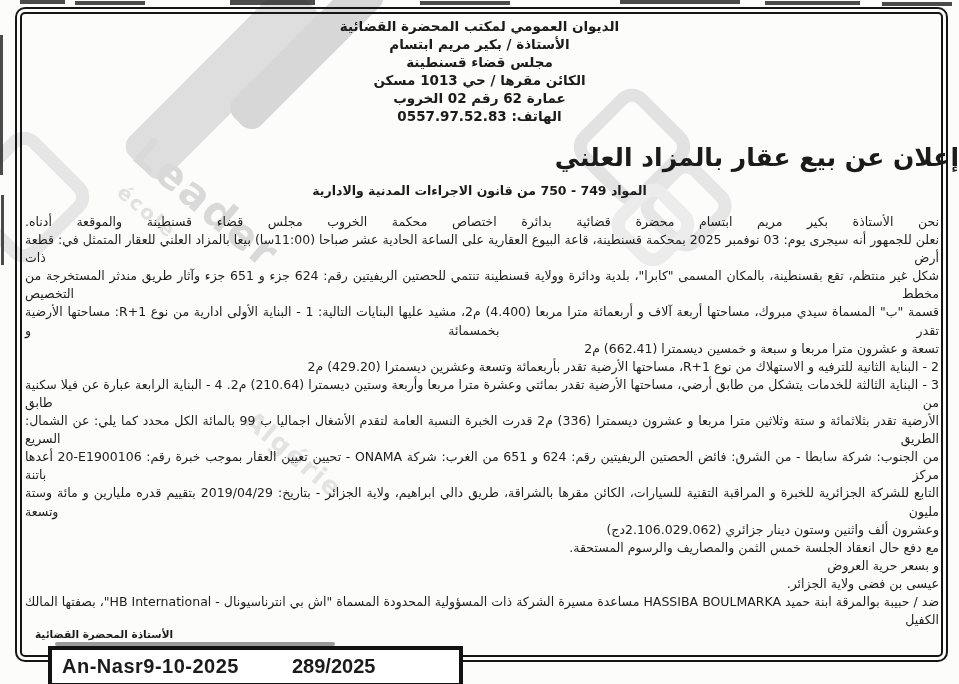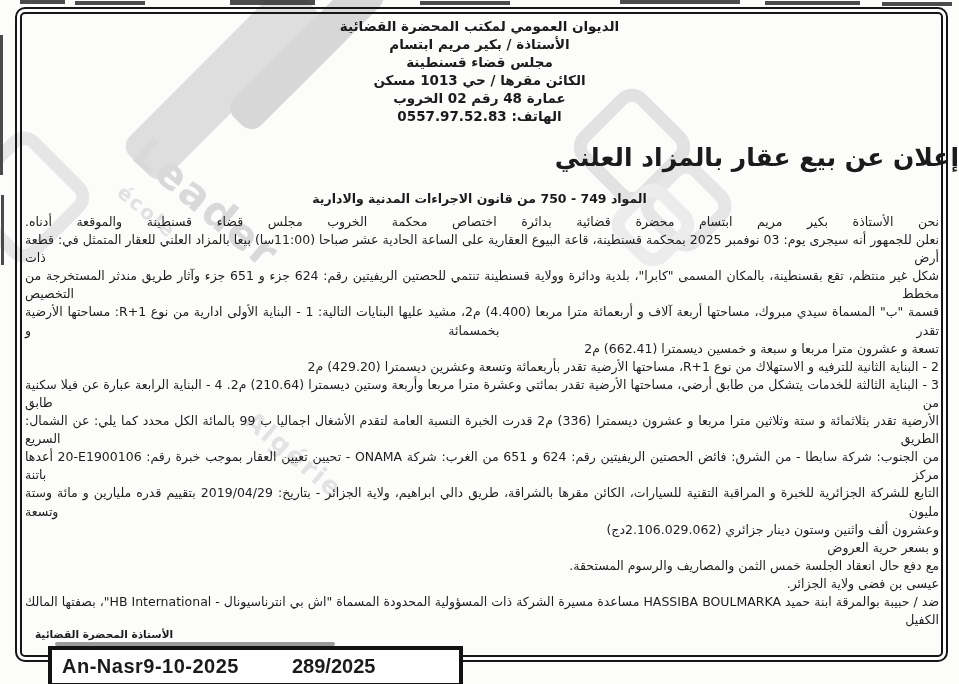--- a/index.html
+++ b/index.html
@@ -18,21 +18,21 @@
   .wm{position:absolute;z-index:0;}
   .wm-ribbon{background:#dedede;border-radius:14px;}
   .wm-swirl{border:13px solid #e2e2e2;border-radius:20px;background:transparent;}
   .wm-text{color:#d9d9d9;font-weight:bold;letter-spacing:2px;white-space:nowrap;}
   
   .header{position:absolute;top:17px;left:0;width:100%;text-align:center;
     direction:rtl;font-weight:bold;font-size:13.5px;line-height:18px;z-index:4;}
   .title{position:absolute;top:143px;left:0;width:100%;
     direction:rtl;font-weight:bold;font-size:25px;z-index:4;}
   .subtitle{position:absolute;top:183px;left:0;width:100%;text-align:center;
-    direction:rtl;font-weight:bold;font-size:12.5px;z-index:4;margin-top:8px;}
+    direction:rtl;font-weight:bold;font-size:12.5px;z-index:4;}
   
   .bodytxt{position:absolute;top:213px;right:20px;left:25px;direction:rtl;
     font-size:12.5px;line-height:18.1px;z-index:4;color:#1d1d1d;}
   .bl{text-align:right;}
   .bl.j{text-align:justify;text-align-last:justify;}
   .signature{position:absolute;left:35px;top:628px;direction:rtl;
     font-weight:bold;font-size:10.5px;z-index:4;}
   
   .footer-box{position:absolute;left:48px;top:646px;width:407px;height:33px;
     background:#fff;border:4px solid #121212;z-index:5;
@@ -68,41 +68,41 @@
   <div class="sm" style="left:765px;top:1px;width:95px;height:4px;"></div>
   <div class="sm" style="left:882px;top:2px;width:70px;height:4px;"></div>
   <div class="sm" style="left:0;top:35px;width:3px;height:140px;"></div>
   <div class="sm" style="left:1px;top:195px;width:3px;height:70px;"></div>
 
   <div class="header">
     <div>الديوان العمومي لمكتب المحضرة القضائية</div>
     <div>الأستاذة / بكير مريم ابتسام</div>
     <div>مجلس قضاء قسنطينة</div>
     <div>الكائن مقرها / حي 1013 مسكن</div>
-    <div>عمارة 48 رقم 02 الخروب</div>
+    <div>عمارة 62 رقم 02 الخروب</div>
     <div>الهاتف: 0557.97.52.83</div>
   </div>
 
   <div class="title">إعلان عن بيع عقار بالمزاد العلني</div>
   <div class="subtitle">المواد 749 - 750 من قانون الاجراءات المدنية والادارية</div>
 
   <div class="bodytxt">
     <div class="bl j">نحن الأستاذة بكير مريم ابتسام محضرة قضائية بدائرة اختصاص محكمة الخروب مجلس قضاء قسنطينة والموقعة أدناه.</div>
     <div class="bl j">نعلن للجمهور أنه سيجرى يوم: 03 نوفمبر 2025 بمحكمة قسنطينة، قاعة البيوع العقارية على الساعة الحادية عشر صباحا (11:00سا) بيعا بالمزاد العلني للعقار المتمثل في: قطعة أرض ذات</div>
     <div class="bl j">شكل غير منتظم، تقع بقسنطينة، بالمكان المسمى "كابرا"، بلدية ودائرة وولاية قسنطينة تنتمي للحصتين الريفيتين رقم: 624 جزء و 651 جزء وآثار طريق مندثر المستخرجة من مخطط التخصيص</div>
     <div class="bl j">قسمة "ب" المسماة سيدي مبروك، مساحتها أربعة آلاف و أربعمائة مترا مربعا (4.400) م2، مشيد عليها البنايات التالية: 1 - البناية الأولى ادارية من نوع R+1: مساحتها الأرضية تقدر بخمسمائة و</div>
     <div class="bl">تسعة و عشرون مترا مربعا و سبعة و خمسين ديسمترا (662.41) م2</div>
     <div class="bl">2 - البناية الثانية للترفيه و الاستهلاك من نوع R+1، مساحتها الأرضية تقدر بأربعمائة وتسعة وعشرين ديسمترا (429.20) م2</div>
     <div class="bl j">3 - البناية الثالثة للخدمات يتشكل من طابق أرضي، مساحتها الأرضية تقدر بمائتي وعشرة مترا مربعا وأربعة وستين ديسمترا (210.64) م2. 4 - البناية الرابعة عبارة عن فيلا سكنية من طابق</div>
     <div class="bl j">الأرضية تقدر بثلاثمائة و ستة وثلاثين مترا مربعا و عشرون ديسمترا (336) م2 قدرت الخبرة النسبة العامة لتقدم الأشغال اجماليا ب 99 بالمائة الكل محدد كما يلي: عن الشمال: الطريق السريع</div>
     <div class="bl j">من الجنوب: شركة سابطا - من الشرق: فائض الحصتين الريفيتين رقم: 624 و 651 من الغرب: شركة ONAMA - تحيين تعيين العقار بموجب خبرة رقم: ‪20-E1900106‬ أعدها مركز باتنة</div>
     <div class="bl j">التابع للشركة الجزائرية للخبرة و المراقبة التقنية للسيارات، الكائن مقرها بالشراقة، طريق دالي ابراهيم، ولاية الجزائر - بتاريخ: 2019/04/29 بتقييم قدره مليارين و مائة وستة مليون وتسعة</div>
     <div class="bl">وعشرون ألف واثنين وستون دينار جزائري (2.106.029.062دج)</div>
+    <div class="bl">مع دفع حال انعقاد الجلسة خمس الثمن والمصاريف والرسوم المستحقة.</div>
     <div class="bl">و بسعر حرية العروض</div>
-    <div class="bl">مع دفع حال انعقاد الجلسة خمس الثمن والمصاريف والرسوم المستحقة.</div>
     <div class="bl">عيسى بن فضى ولاية الجزائر.</div>
     <div class="bl j">ضد / حبيبة بوالمرقة ابنة حميد HASSIBA BOULMARKA مساعدة مسيرة الشركة ذات المسؤولية المحدودة المسماة "اش بي انترناسيونال - HB International"، بصفتها المالك الكفيل</div>
 
   </div>
 
   <div class="signature">الأستاذة المحضرة القضائية</div>
 
   <div class="footer-smudge"></div>
   <div class="footer-box">
     <span class="src">An-Nasr9-10-2025</span>

